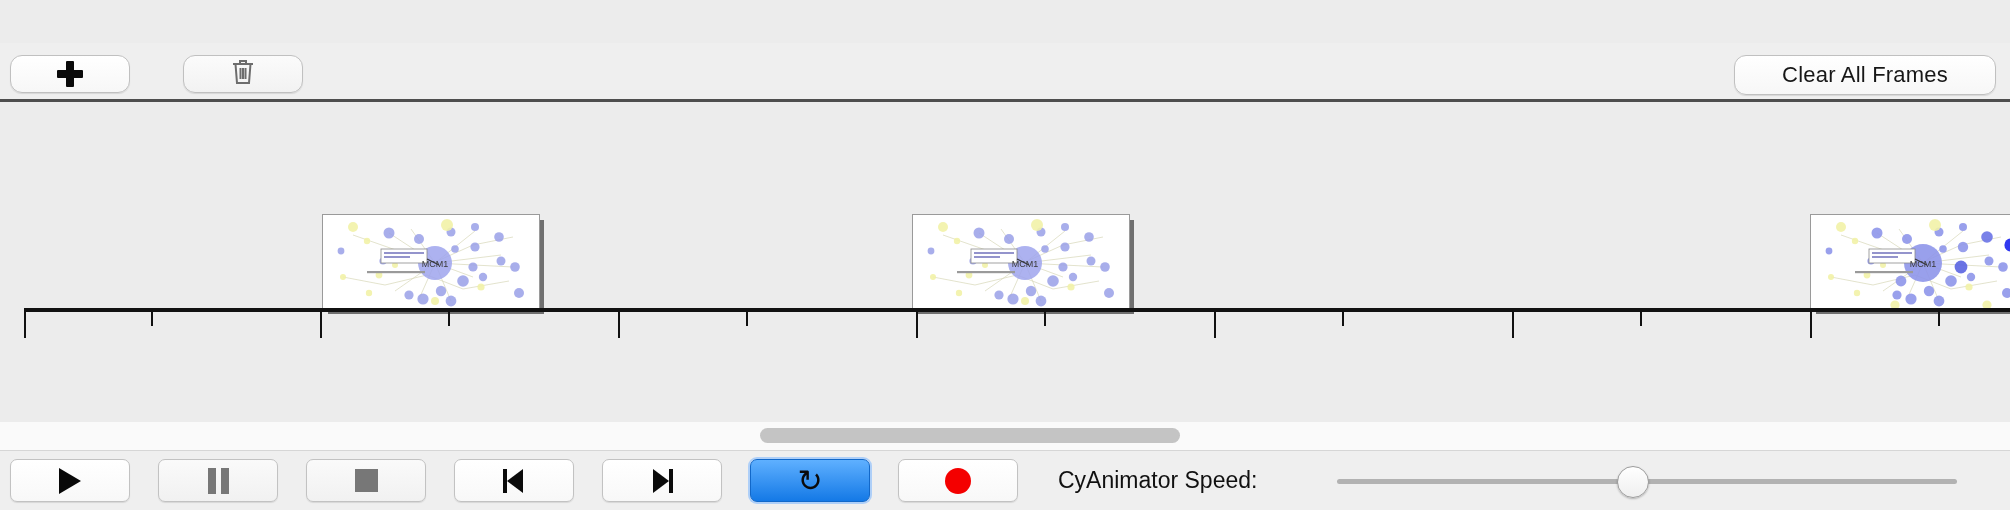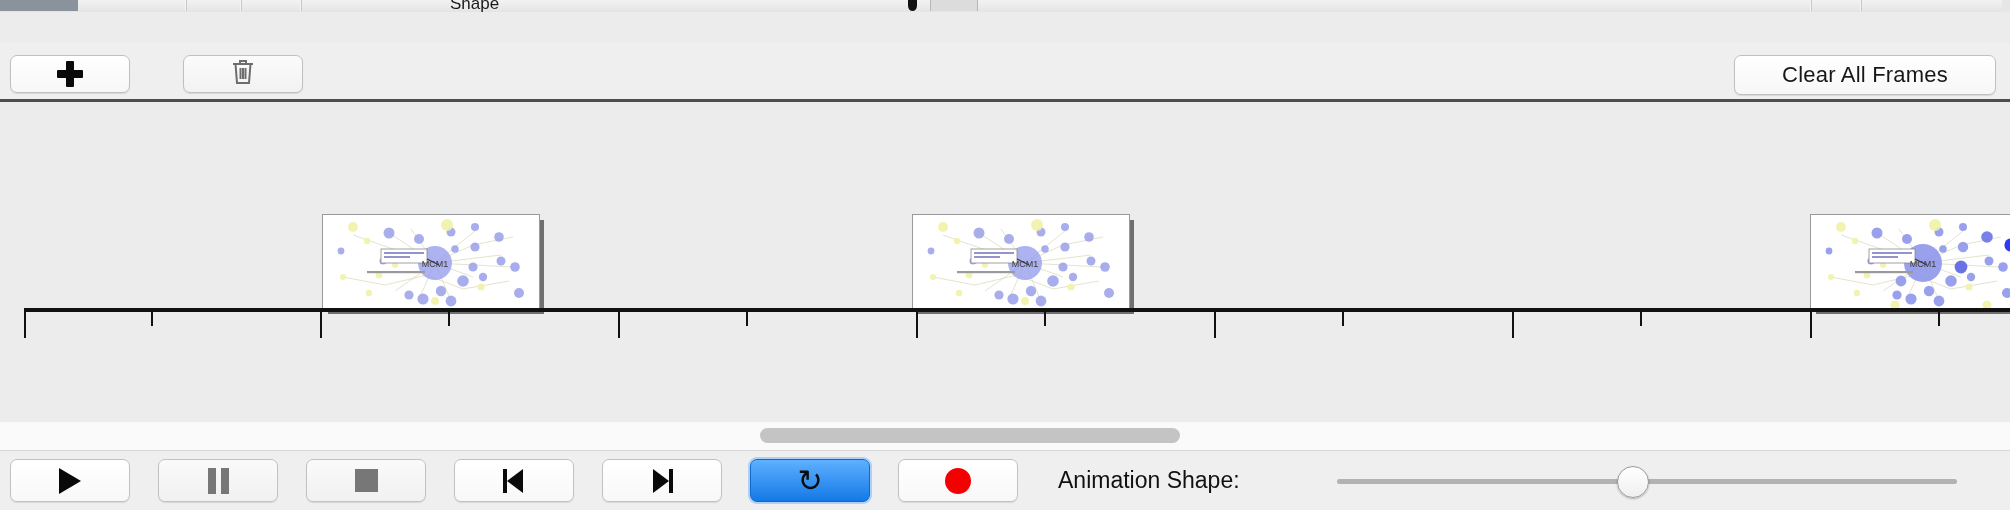--- a/index.html
+++ b/index.html
@@ -30,21 +30,21 @@
     line-height:31px;text-align:center;font-size:19px;color:#3a3a3a;}
   .traffic{position:absolute;left:14px;top:8px;width:110px;height:17px;}
   .dot{position:absolute;top:0;width:17px;height:17px;border-radius:50%;}
   .dot.close{left:0;background:radial-gradient(circle at 35% 30%, #ff8278, #f0544a);border:1px solid #e0463d;}
   .dot.min{left:32px;background:radial-gradient(circle at 35% 30%, #e0e0e0, #cccccc);border:1px solid #bcbcbc;}
   .dot.max{left:64px;background:radial-gradient(circle at 35% 30%, #48d24a, #1fbd2a);border:1px solid #1aa625;}
 
   
   .toolbar{position:absolute;left:0;top:43px;width:2010px;height:56px;
     background:#efefef;border-bottom:1px solid #c9c9c9;}
-  .btn{position:absolute;box-sizing:border-box;border-radius:7px;
+  .btn{position:absolute;box-sizing:border-box;border-radius:12px;
     border:1px solid #c0c0c0;background:linear-gradient(#ffffff,#f7f7f7);
     box-shadow:0 1px 1px rgba(0,0,0,.10);
     display:flex;align-items:center;justify-content:center;cursor:default;}
   .btn.flat{background:linear-gradient(#fbfbfb,#f2f2f2);}
   #add-frame-button{left:10px;top:55px;width:120px;height:38px;}
   #delete-frame-button{left:183px;top:55px;width:120px;height:38px;}
   #clear-all-frames-button{left:1734px;top:55px;width:262px;height:40px;}
   #clear-all-frames-button .lbl{font-size:22px;color:#171717;letter-spacing:.2px;}
 
   .plus{position:relative;width:26px;height:26px;}
@@ -115,32 +115,20 @@
     background:linear-gradient(#ffffff,#efefef);border:1px solid #9d9d9d;box-shadow:0 1px 2px rgba(0,0,0,.25);cursor:default;}
 
   
   .bg-vscroll{position:absolute;right:0;top:0;width:8px;height:12px;background:#e6e6e6;}
 </style>
 </head>
 <body>
 
 <div class="app">
 
-  <div class="bg-strip">
-    <div class="bs-dark"></div>
-    <div class="bs-seg" style="left:185px;width:1px;"></div>
-    <div class="bs-seg" style="left:240px;width:1px;"></div>
-    <div class="bs-seg" style="left:300px;width:1px;"></div>
-    <div class="bs-blob" style="left:908px;"></div>
-    <div class="bs-tab" style="left:930px;width:46px;"></div>
-    <div class="bs-txt" style="left:450px;">Shape</div>
-    <div class="bs-seg" style="left:1810px;width:1px;"></div>
-    <div class="bs-seg" style="left:1860px;width:1px;"></div>
-    <div class="bg-vscroll"></div>
-  </div>
 
 
   <div class="toolbar"></div>
 
   <div class="btn" id="add-frame-button">
     <span class="plus"></span>
   </div>
 
   <div class="btn flat" id="delete-frame-button">
     <span>
@@ -378,19 +366,19 @@
           <span class="tri"></span>
       </span>
     </div>
     <div class="cbtn active" id="loop-button">
       <span class="ico-loop">↻</span>
     </div>
     <div class="cbtn" id="record-button">
       <span class="ico-rec"></span>
     </div>
 
-    <div class="speed-label">Animation Shape:</div>
+    <div class="speed-label">CyAnimator Speed:</div>
     <div class="slider">
       <span class="knob"></span>
     </div>
   </div>
 
 </div>
 
 </body></html>

